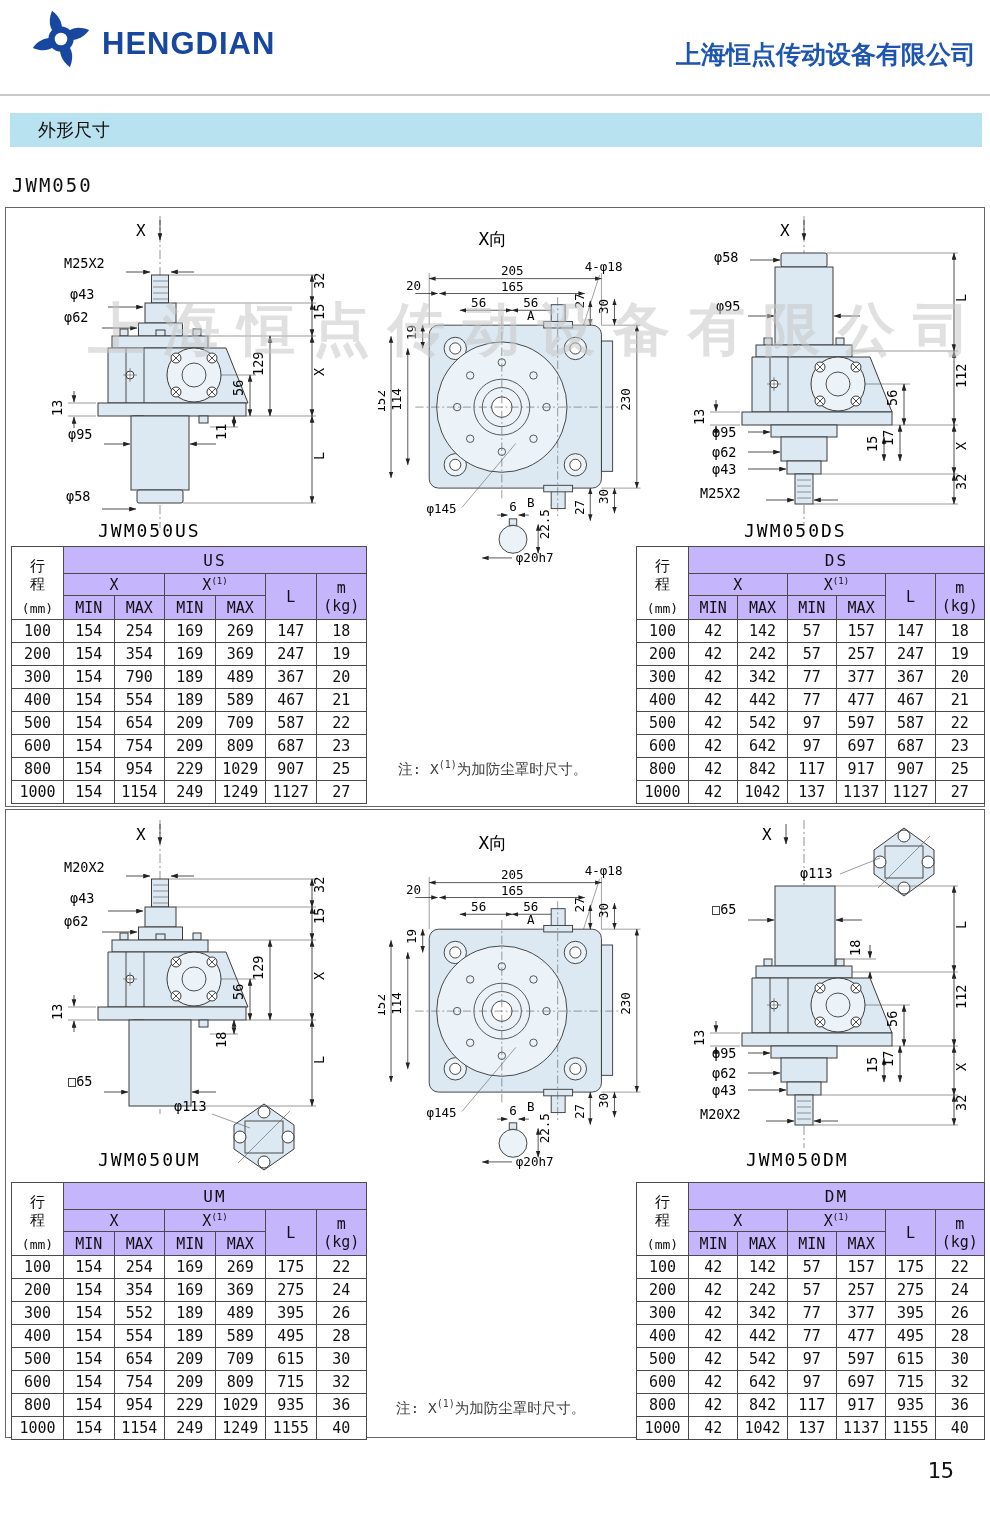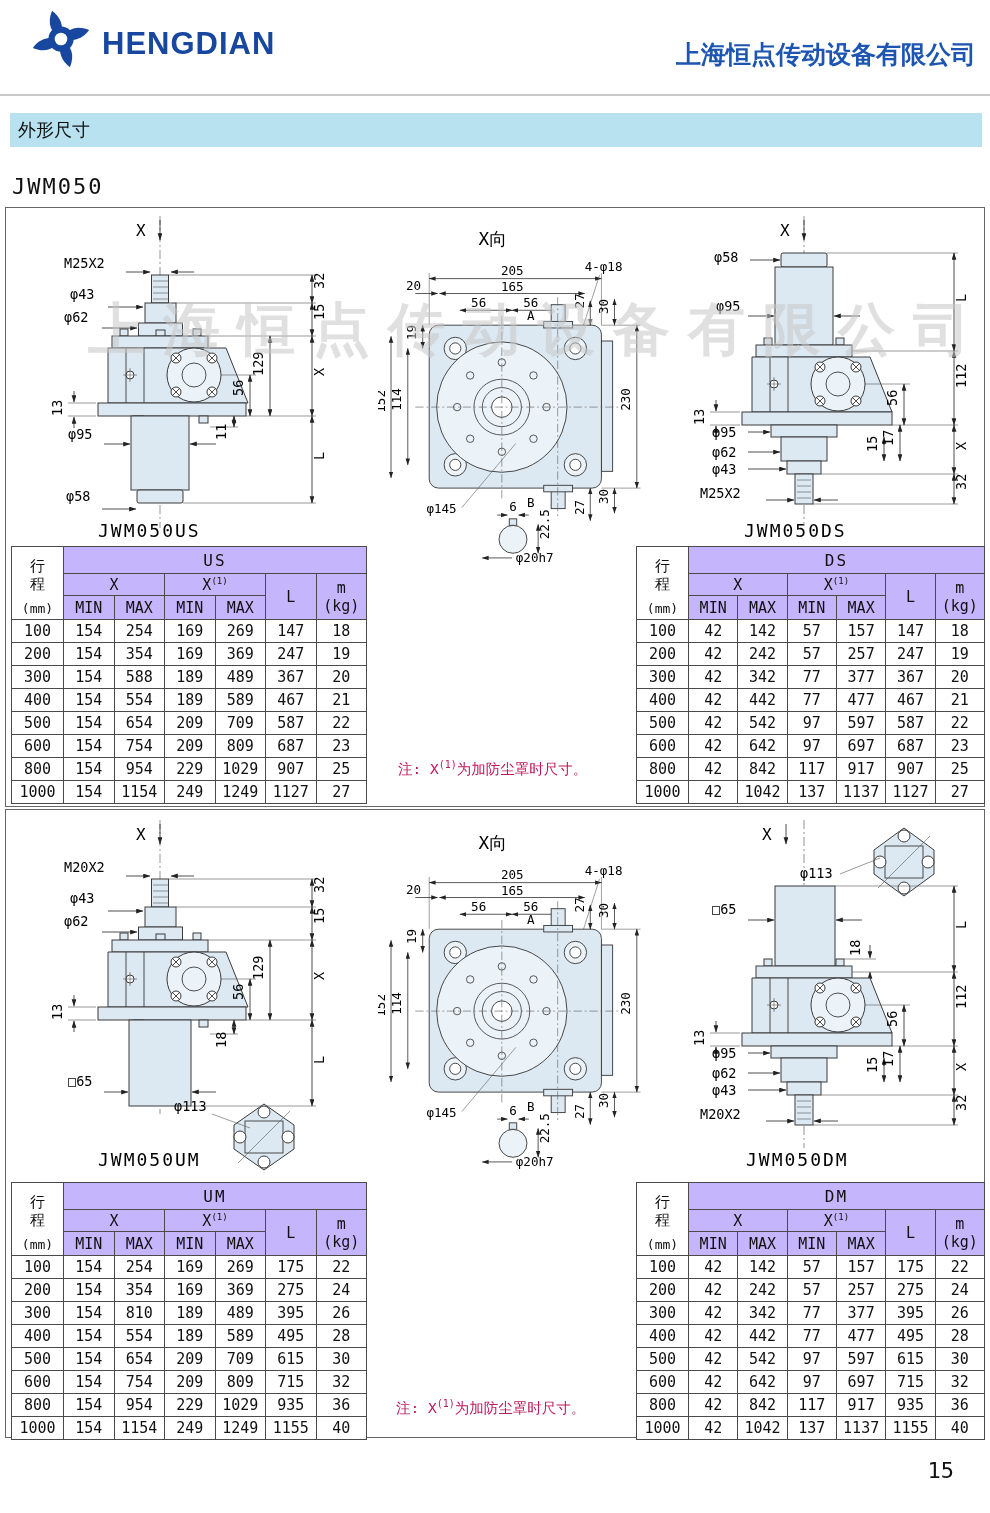--- a/index.html
+++ b/index.html
@@ -6,32 +6,32 @@
   body{width:990px;height:1513px;position:relative;font-family:"Liberation Sans",sans-serif;color:#111;overflow:hidden;}
   .abs{position:absolute;}
 
   
   #hd-logo{left:30px;top:8px;width:62px;height:62px;}
   #hd-brand{left:102px;top:26px;font-size:31px;font-weight:bold;color:#17479e;letter-spacing:1px;font-family:"Liberation Sans",sans-serif;}
   #hd-company{right:14px;top:38px;font-size:25px;font-weight:bold;color:#1d55b0;font-family:"Liberation Sans",sans-serif;}
   #hd-rule{left:0;top:94px;width:990px;height:2px;background:#c9c9c9;}
 
   
-  #banner{left:10px;top:113px;width:972px;height:34px;background:#b8e2ef;font-size:18px;line-height:34px;padding-left:8px;box-sizing:border-box;color:#101010;}
-  #model{left:12px;top:174px;font-size:22px;letter-spacing:2px;font-family:"DejaVu Sans Mono",monospace;}
+  #banner{left:10px;top:113px;width:972px;height:34px;background:#b8e2ef;font-size:18px;line-height:34px;padding-left:28px;box-sizing:border-box;color:#101010;}
+  #model{left:12px;top:174px;font-size:19px;letter-spacing:2px;font-family:"DejaVu Sans Mono",monospace;}
 
   
   #wmark{left:88px;top:292px;width:900px;font-size:57px;letter-spacing:18px;white-space:nowrap;color:#c7c7c7;opacity:.55;z-index:6;pointer-events:none;font-weight:bold;}
 
   
   .secbox{left:5px;width:980px;border:1px solid #666;box-sizing:border-box;background:#fff;}
   #sec1{top:207px;height:600px;}
   #sec2{top:809px;height:629px;}
 
-  .note{font-size:14.5px;font-family:"DejaVu Sans Mono","Liberation Sans",sans-serif;color:#be185d;}
+  .note{font-size:14.5px;font-family:"DejaVu Sans Mono","Liberation Sans",sans-serif;color:#404040;}
   .note sup{font-size:10px;}
 
   
   .spec{border-collapse:collapse;table-layout:fixed;width:100%;font-family:"DejaVu Sans Mono",monospace;background:#fff;}
   .spec th,.spec td{border:1px solid #4a4a4a;text-align:center;vertical-align:middle;padding:0;font-weight:normal;}
   .spec th{background:#c4b5fd;font-size:15px;}
   .spec th.wh{background:#fff;}
   .spec td{height:22px;font-size:15px;}
   .spec .grp{height:26px;font-size:16px;letter-spacing:2px;}
   .spec .xr{height:21px;}
@@ -385,21 +385,21 @@
           <td>154</td>
           <td>354</td>
           <td>169</td>
           <td>369</td>
           <td>247</td>
           <td>19</td>
         </tr>
         <tr>
           <td>300</td>
           <td>154</td>
-          <td>588</td>
+          <td>790</td>
           <td>189</td>
           <td>489</td>
           <td>367</td>
           <td>20</td>
         </tr>
         <tr>
           <td>400</td>
           <td>154</td>
           <td>554</td>
           <td>189</td>
@@ -878,21 +878,21 @@
           <td>154</td>
           <td>354</td>
           <td>169</td>
           <td>369</td>
           <td>275</td>
           <td>24</td>
         </tr>
         <tr>
           <td>300</td>
           <td>154</td>
-          <td>810</td>
+          <td>552</td>
           <td>189</td>
           <td>489</td>
           <td>395</td>
           <td>26</td>
         </tr>
         <tr>
           <td>400</td>
           <td>154</td>
           <td>554</td>
           <td>189</td>

